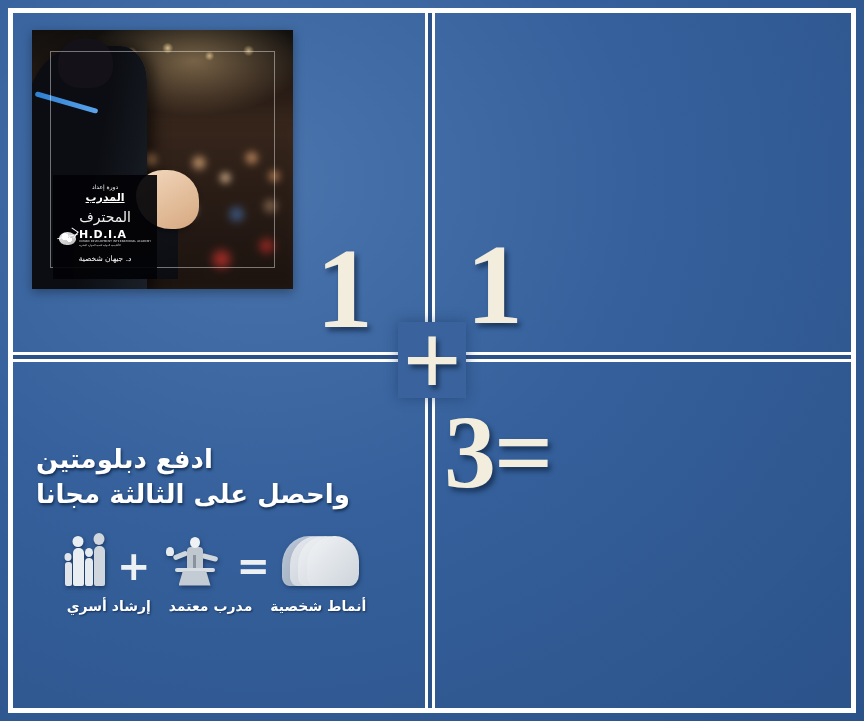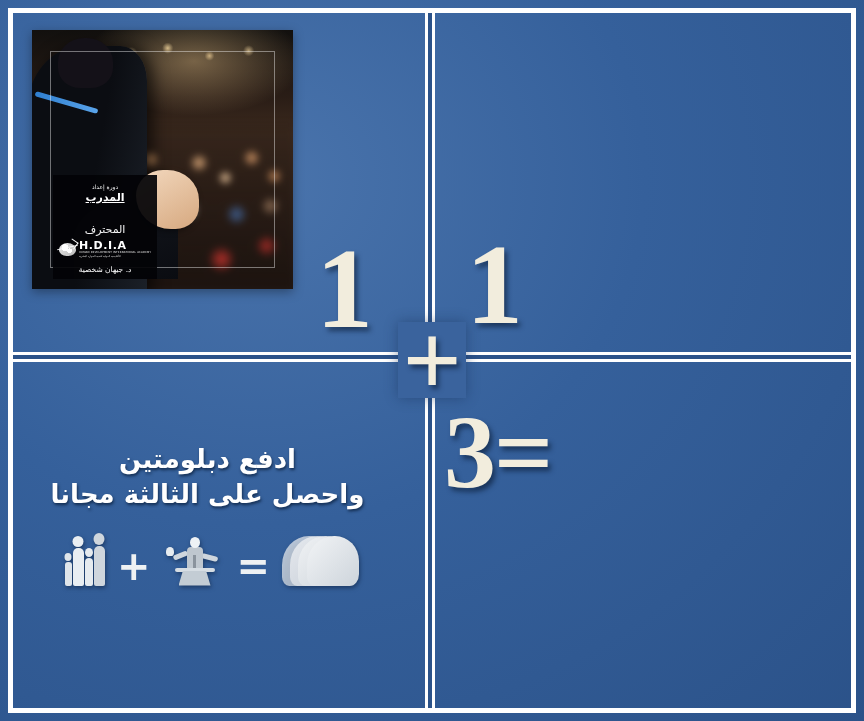--- a/index.html
+++ b/index.html
@@ -128,21 +128,21 @@
     border-radius:50% 30% 0 0;
   }
   .c1-label{
     position:absolute;left:8%;top:56%;width:40%;height:40%;
     background:rgba(3,3,6,.93);z-index:5;
     display:flex;flex-direction:column;align-items:center;justify-content:flex-start;
     padding-top:8px;box-sizing:border-box;
   }
   .c1-label .k1{font-size:6px;color:#efefef;}
   .c1-label .k2{font-size:11px;font-weight:bold;color:#fff;margin-top:1px;text-decoration:underline;}
-  .c1-label .k3{font-size:11px;color:#f2f2f2;margin-top:19px;}
+  .c1-label .k3{font-size:14px;color:#f2f2f2;margin-top:5px;}
   .c1-label .k4{font-size:7.5px;color:#fff;margin-top:7px;}
 
   
   .eq{
     position:absolute;z-index:7;color:#f2eddd;
     font-family:"Liberation Serif","DejaVu Serif",serif;
     font-weight:bold;line-height:1;
     text-shadow:3px 4px 5px rgba(10,28,54,.62);
     user-select:none;
   }
@@ -154,22 +154,23 @@
     box-shadow:0 0 12px rgba(20,45,84,.45);
   }
   .eq-res{left:444px;top:400px;font-size:104px;letter-spacing:-2px;}
 
   
   .offer{
     position:absolute;left:13px;top:367px;width:407px;height:341px;
     display:flex;flex-direction:column;justify-content:flex-start;
   }
   .offer-head{
-    margin:76px 18px 0 0;text-align:center;color:#fff;font-weight:bold;
+    margin:76px 18px 0 0;text-align:left;color:#fff;font-weight:bold;
     text-shadow:1px 2px 3px rgba(8,28,56,.75);
+    padding-left:23px;
   }
   .offer-l1{font-size:26px;line-height:1.28;}
   .offer-l2{font-size:26px;line-height:1.28;margin-top:2px;}
 
   .icon-row{
     display:flex;flex-direction:row-reverse;align-items:flex-end;justify-content:center;
     gap:10px;margin-top:22px;padding:0 14px;
   }
   .ic{filter:drop-shadow(1px 2px 2px rgba(10,30,60,.55));}
 
@@ -283,20 +284,25 @@
       <div class="op">=</div>
 
       <div class="ic heads">
         <div class="hd h1"></div>
         <div class="hd h2"></div>
         <div class="hd h3"></div>
         <div class="hd h4"></div>
       </div>
     </div>
 
+    <div class="icon-labels">
+      <span>إرشاد أسري</span>
+      <span>مدرب معتمد</span>
+      <span>أنماط شخصية</span>
+    </div>
   </div>
 
   <div class="panel p-br">
     
   </div>
 
   <div class="cross-v"></div>
   <div class="cross-h"></div>
   <div class="frame-outer"></div>
 

